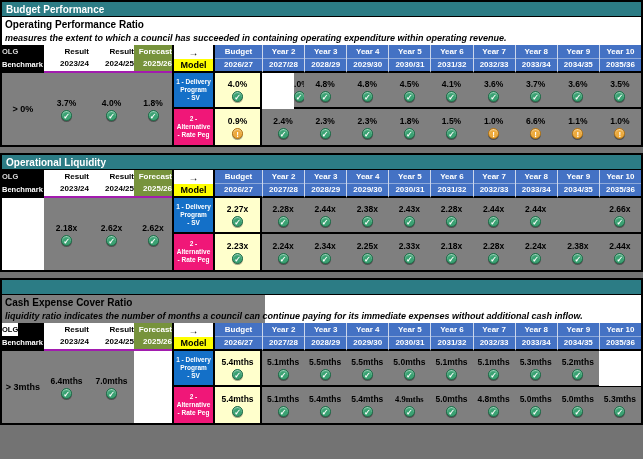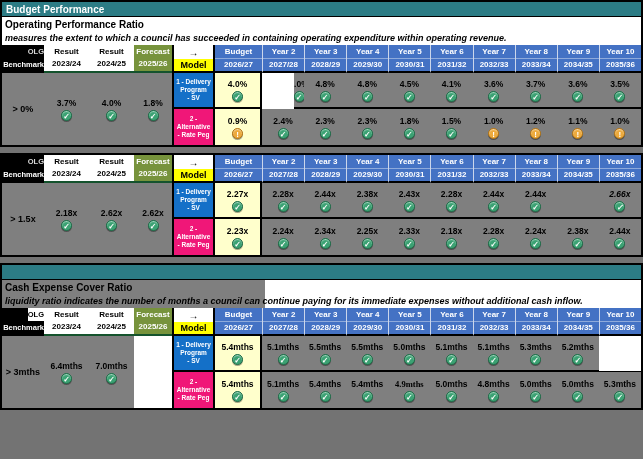--- a/index.html
+++ b/index.html
@@ -11,25 +11,25 @@
   .rowline{height:14px;display:flex;align-items:center;padding-left:3px;box-sizing:border-box;background:#fff;}
   .rowline.subtitle{font-weight:bold;font-size:10px;color:#000;}
   .rowline.desc{font-weight:bold;font-style:italic;font-size:9px;color:#000;}
   .plain-left .rowline.subtitle,.plain-left .rowline.desc{
        background:linear-gradient(90deg,var(--grey,#7F7F7F) 0 263px,#fff 263px);}
   .grid{display:grid;grid-template-columns:42px 45px 45px 38px 43px 47px repeat(9,1fr);
         grid-template-rows:14px 14px 36px 36px;width:639px;}
   .cell{display:flex;flex-direction:column;align-items:center;justify-content:center;
         box-sizing:border-box;overflow:hidden;}
   
-  .h-bench{background:#000;border-bottom:2px solid #000;align-items:flex-end;}
+  .h-bench{background:#000;border-bottom:2px solid #000;align-items:flex-start;}
   .h-bench .l1{flex:1;font-weight:bold;font-size:7.5px;line-height:13px;color:#D9D9D9;text-align:center;}
   .h-bench .l2{flex:1;font-weight:bold;font-size:7.5px;line-height:13px;color:#fff;text-align:center;}
   .olg-light .h-bench .l1{background:#fff;color:#000;}
-  .h-res{background:#fff;border-bottom:2px solid #14532d;}
+  .h-res{background:#fff;border-bottom:2px solid #a21caf;align-items:flex-end;}
   .h-res div{font-weight:bold;font-size:8px;line-height:12px;color:#000;white-space:nowrap;}
   .h-forecast{background:var(--green,#77933C);}
   .h-forecast div{color:#fff;}
   .h-arrow{background:#fff;color:#000;font-weight:bold;font-size:10px;
            border-left:2px solid #000;border-right:2px solid #000;}
   .h-model{background:var(--yellow,#FFFF00);color:#000;font-weight:bold;font-size:9px;
            border-left:2px solid #000;border-right:2px solid #000;border-bottom:2px solid #000;}
   .h-year{background:var(--blue,#4472C4);border-bottom:2px solid #000;}
   .h-year div{font-weight:bold;font-size:8px;line-height:12px;color:#fff;white-space:nowrap;width:100%;text-align:center;}
   .h-year .ylab{border-bottom:1px solid rgba(255,255,255,.4);}
@@ -207,34 +207,37 @@
         </div>
         <div class="cell b-val" style="grid-area: 4 / 11 / span 1 / span 1;">
           <span class="v">1.5%</span>
           <span class="ic good">✓</span>
         </div>
         <div class="cell b-val" style="grid-area: 4 / 12 / span 1 / span 1;">
           <span class="v">1.0%</span>
           <span class="ic warn">!</span>
         </div>
         <div class="cell b-val" style="grid-area: 4 / 13 / span 1 / span 1;">
-          <span class="v">1.2%</span>
+          <span class="v">6.6%</span>
           <span class="ic warn">!</span>
         </div>
         <div class="cell b-val" style="grid-area: 4 / 14 / span 1 / span 1;">
           <span class="v">1.1%</span>
           <span class="ic warn">!</span>
         </div>
         <div class="cell b-val" style="grid-area: 4 / 15 / span 1 / span 1;">
           <span class="v">1.0%</span>
           <span class="ic warn">!</span>
         </div>
       </div>
     </div>
     <div class="panel">
+      <div class="bar">
+        <div>Operational Liquidity</div>
+      </div>
       <div class="grid">
         <div class="cell h-bench" style="grid-area: 1 / 1 / span 2 / span 1;">
           <div class="l1">OLG</div>
           <div class="l2">Benchmark</div>
         </div>
         <div class="cell h-res" style="grid-area: 1 / 2 / span 2 / span 1;">
           <div class="hl">Result</div>
           <div class="hy">2023/24</div>
         </div>
         <div class="cell h-res" style="grid-area: 1 / 3 / span 2 / span 1;">
@@ -280,21 +283,20 @@
           <div class="yyr">2033/34</div>
         </div>
         <div class="cell h-year sep" style="grid-area: 1 / 14 / span 2 / span 1;">
           <div class="ylab">Year 9</div>
           <div class="yyr">2034/35</div>
         </div>
         <div class="cell h-year sep" style="grid-area: 1 / 15 / span 2 / span 1;">
           <div class="ylab">Year 10</div>
           <div class="yyr">2035/36</div>
         </div>
-        <div class="cell b-bench" style="grid-area: 3 / 1 / span 2 / span 1;">&gt; 1.5x</div>
         <div class="cell b-res" style="grid-area: 3 / 2 / span 2 / span 1;">
           <span class="v">2.18x</span>
           <span class="ic good">✓</span>
         </div>
         <div class="cell b-res" style="grid-area: 3 / 3 / span 2 / span 1;">
           <span class="v">2.62x</span>
           <span class="ic good">✓</span>
         </div>
         <div class="cell b-res" style="grid-area: 3 / 4 / span 2 / span 1;">
           <span class="v">2.62x</span>
@@ -334,21 +336,21 @@
           <span class="ic good">✓</span>
         </div>
         <div class="cell b-val rowdiv" style="grid-area: 3 / 13 / span 1 / span 1;">
           <span class="v">2.44x</span>
           <span class="ic good">✓</span>
         </div>
         <div class="cell b-val rowdiv" style="grid-area: 3 / 14 / span 1 / span 1; gap: 32px;">
           <span class="v">2.61x</span>
           <span class="ic good">✓</span>
         </div>
-        <div class="cell b-val rowdiv" style="grid-area: 3 / 15 / span 1 / span 1; font-style: italic;">
+        <div class="cell b-val rowdiv" style="grid-area: 3 / 15 / span 1 / span 1;">
           <span class="v">2.66x</span>
           <span class="ic good">✓</span>
         </div>
         <div class="cell b-model" style="background: rgb(240, 23, 120); grid-area: 4 / 5 / span 1 / span 1;">
           <div>2 -</div>
           <div>Alternative</div>
           <div>- Rate Peg</div>
         </div>
         <div class="cell b-val b-budget" style="grid-area: 4 / 6 / span 1 / span 1;">
           <span class="v">2.23x</span>

